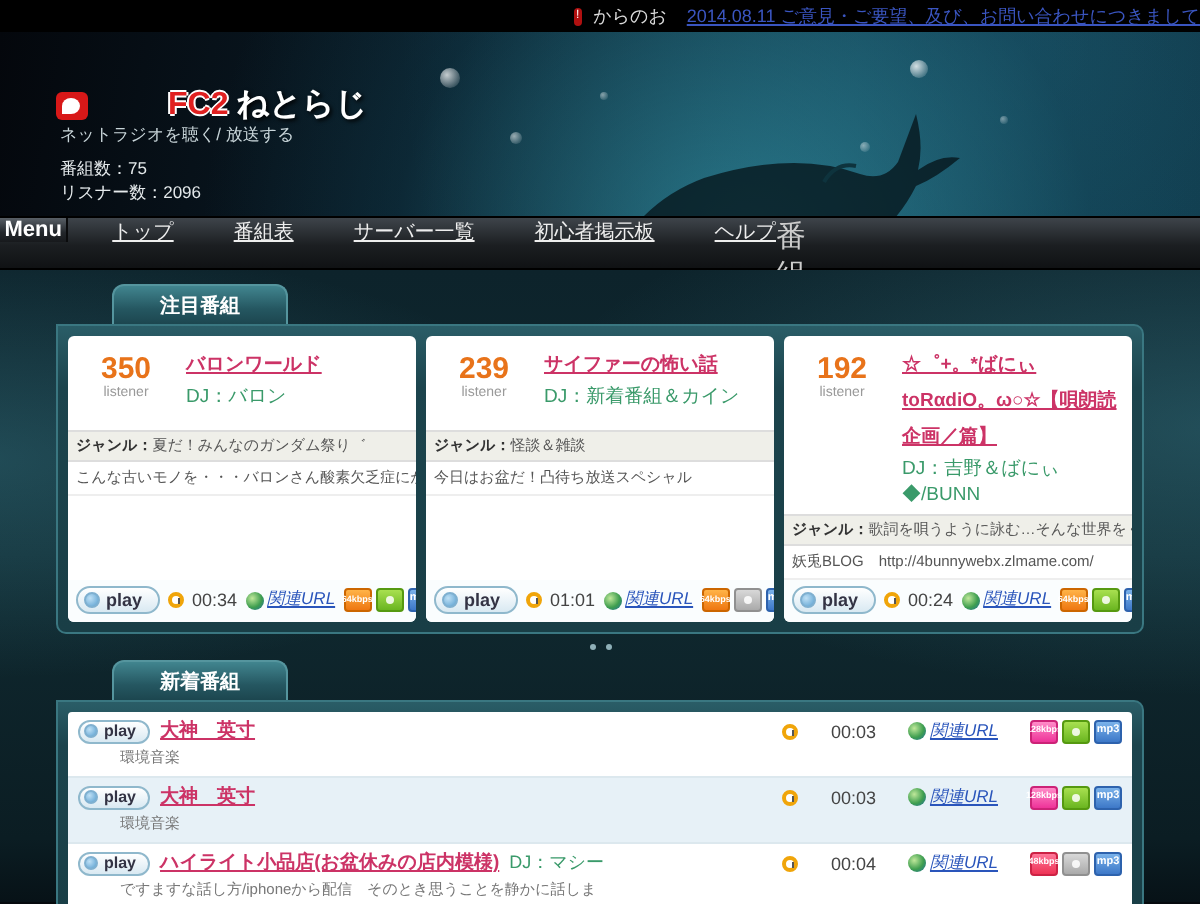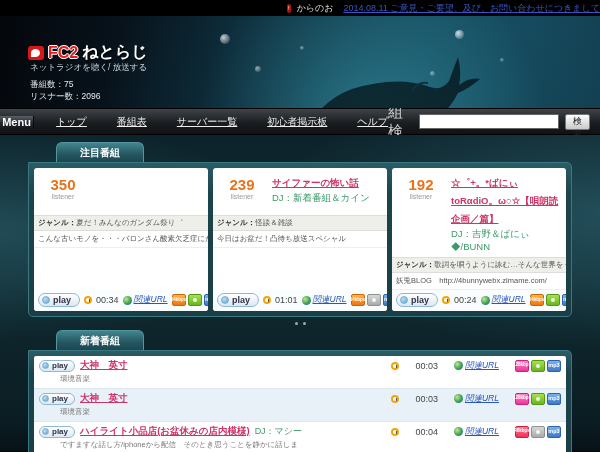--- a/index.html
+++ b/index.html
@@ -19,28 +19,28 @@
       radial-gradient(circle at 62% 120%, rgba(60,170,190,.55), rgba(20,80,100,.25) 45%, transparent 70%),
       radial-gradient(circle at 85% 10%, rgba(40,120,150,.35), transparent 60%),
       linear-gradient(100deg, #04070c 0%, #0a1b26 35%, #0f3442 70%, #0c2e3c 100%);
   }
   .bubble { position:absolute; border-radius:50%; background:radial-gradient(circle at 35% 35%, rgba(255,255,255,.95), rgba(255,255,255,.25) 70%, transparent); }
   .whale { position:absolute; right:118px; bottom:-34px; opacity:.85; }
   .logo-row { position:absolute; left:28px; top:26px; display:flex; align-items:center; gap:4px; }
   .fc2-box { width:16px; height:14px; background:#d81818; border-radius:3px; position:relative; }
   .fc2-box::after { content:""; position:absolute; left:3px; top:3px; width:9px; height:8px; background:#fff; border-radius:50% 50% 50% 0; }
   .fc2-text { font-size:16px; font-weight:bold; color:#e02020; letter-spacing:0px;
-    text-shadow:-1px 0 #fff, 1px 0 #fff, 0 -1px #fff, 0 1px #fff; }
+    text-shadow:-1px 0 #fff, 1px 0 #fff, 0 -1px #fff, 0 1px #fff;margin-left:36px; }
   .logo-name { font-size:16px; font-weight:bold; color:#fff; text-shadow:1px 1px 2px #000; }
   .tagline { position:absolute; left:30px; top:46px; color:#c9d6da; font-size:8.5px; }
   .stat1 { position:absolute; left:30px; top:63px; color:#e4e9eb; font-size:8.5px; }
   .stat2 { position:absolute; left:30px; top:75px; color:#e4e9eb; font-size:8.5px; }
 
   
-  .menubar { height:27px; background:linear-gradient(#3e444a, #1b1e21 55%, #101214); border-top:1px solid #000; border-bottom:1px solid #000; display:flex; align-items:center; }
+  .menubar { height:27px; background:linear-gradient(#3e444a, #1b1e21 55%, #101214); border-top:1px solid #000; border-bottom:1px solid #000; display:flex; align-items:flex-start; }
   .menu-chip { width:54px; background:linear-gradient(#585f66, #23272b 60%, #17191c); color:#fff; font-weight:bold; font-size:11px; display:flex; align-items:center; justify-content:center; border-right:1px solid #0a0b0c; }
   .menu-links { display:flex; align-items:center; gap:30px; padding-left:22px; }
   .menu-links a { color:#eee; font-size:10px; text-decoration:underline; cursor:pointer; white-space:nowrap; }
   .menu-search { margin-left:auto; display:flex; align-items:center; gap:6px; padding-right:10px; }
   .menu-search .s-label { color:#ccc; font-size:15px; }
   .menu-search input { width:150px; height:15px; border:1px solid #666; background:#fff; font-size:10px; padding:0 3px; }
   .menu-search button { height:16px; font-size:9px; padding:0 7px; background:linear-gradient(#fdfdfd,#c9c9c9); border:1px solid #777; border-radius:2px; color:#222; cursor:pointer; }
 
   
   .main { position:relative; height:316px; padding:7px 28px 0 28px;
@@ -156,20 +156,24 @@
     <div class="tab">注目番組</div>
     <div class="panel">
       <div class="cards">
 
         <div class="card">
           <div class="card-top">
             <div class="lst">
               <div class="num">350</div>
               <div class="lab">listener</div>
             </div>
+            <div class="cinfo">
+              <span class="ctitle">バロンワールド</span>
+              <div class="cdj">DJ：バロン</div>
+            </div>
           </div>
           <div class="cgenre"><b>ジャンル：</b><span>夏だ！みんなのガンダム祭り゛</span></div>
           <div class="cdesc">こんな古いモノを・・・バロンさん酸素欠乏症にかかって・・(謎</div>
           <div class="cfoot">
             <span class="playpill">
                 <span class="pdot"></span>
                 <span>play</span>
               </span>
             <span class="clock"></span>
             <span class="time">00:34</span>

